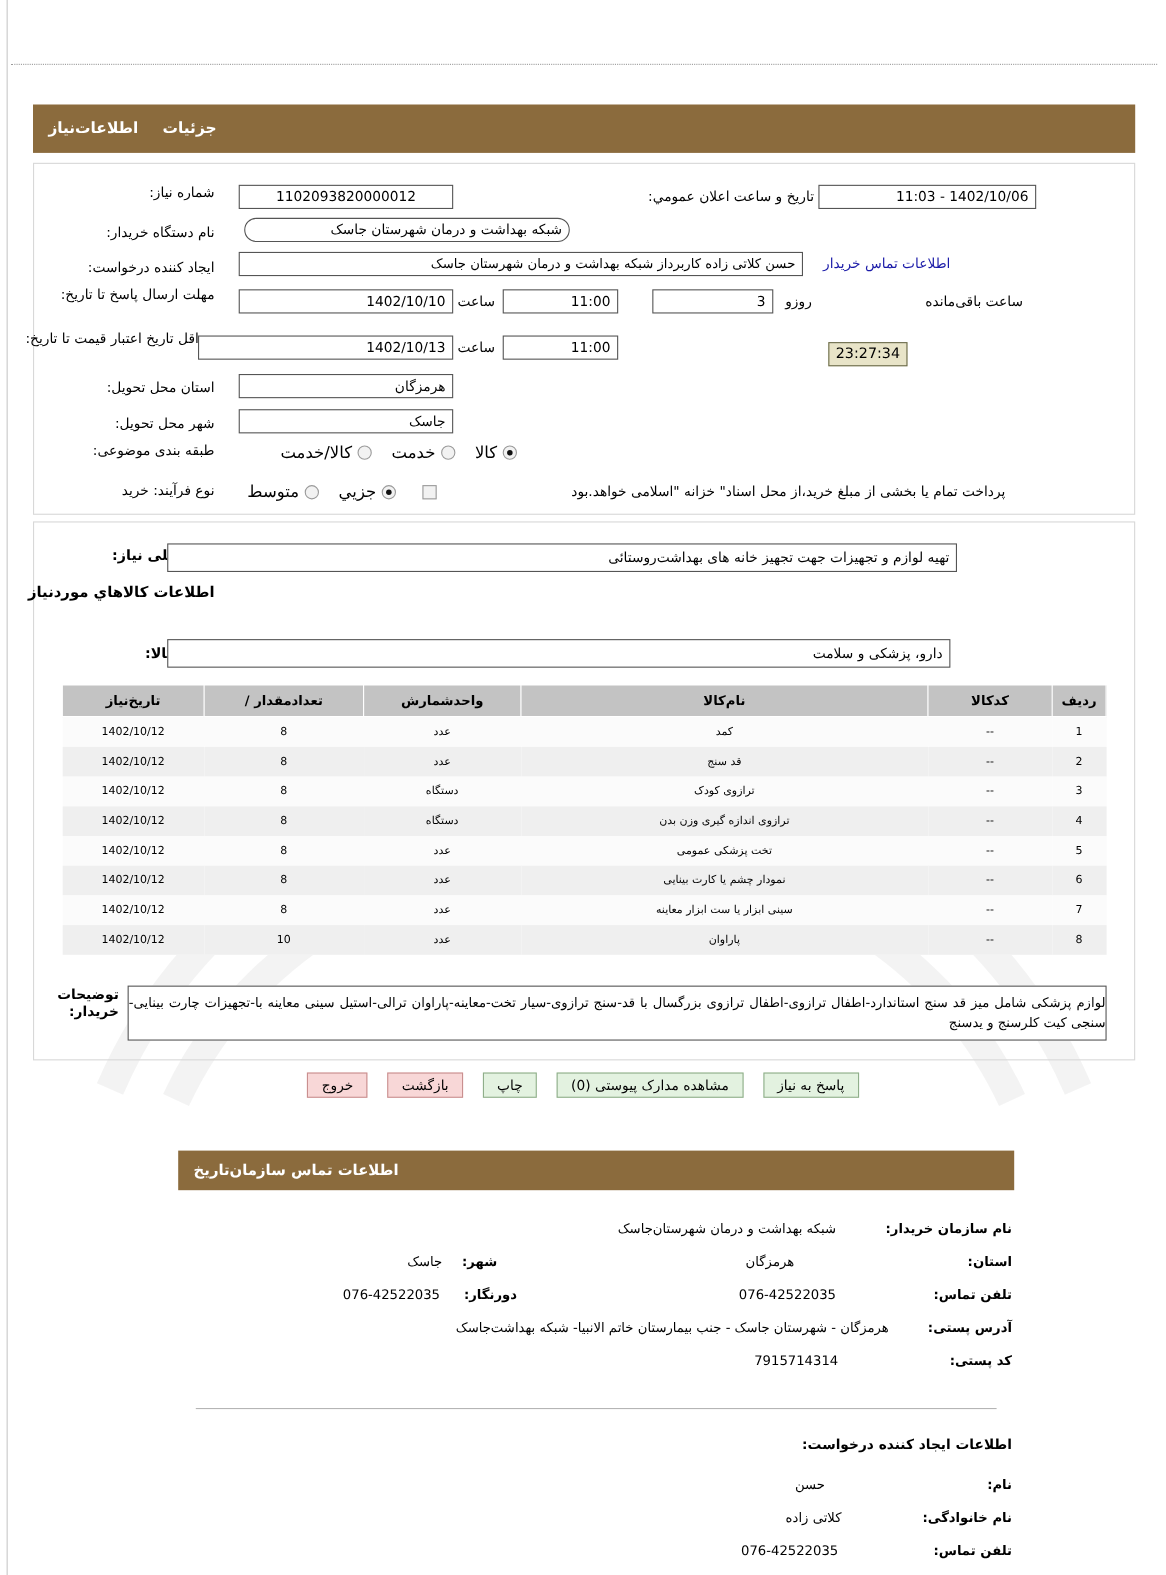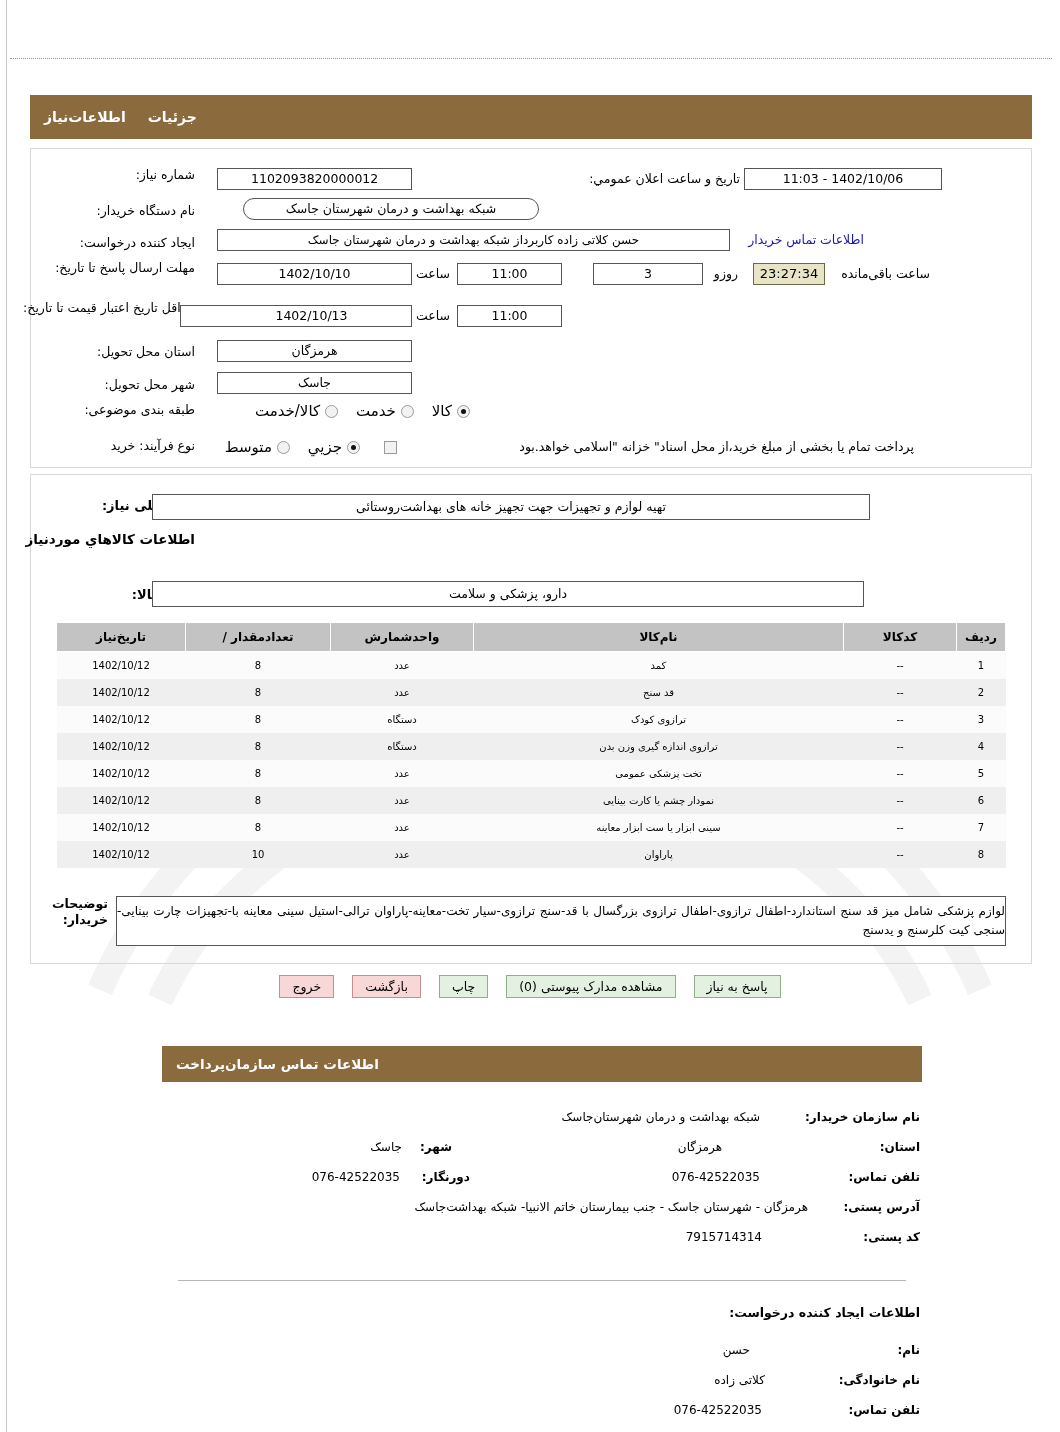--- a/index.html
+++ b/index.html
@@ -105,37 +105,37 @@
     color: #000;
   }
   .fbox {
     border: 1px solid #555;
     background: #fff;
     height: 22px;
     line-height: 20px;
     box-sizing: border-box;
     font-size: 12.5px;
     padding: 0 6px;
-    text-align: center;
     overflow: hidden;
     white-space: nowrap;
   }
   .fbox.left  { text-align: left; }
   .inline-lbl { line-height: 22px; font-size: 12.5px; }
 
   .timer-box {
     border: 1px solid #6b6b4a;
     background: #e8e4c8;
     height: 22px;
     line-height: 20px;
     box-sizing: border-box;
     width: 72px;
     text-align: center;
     font-size: 13px;
     color: #000;
+    margin-top: 48px;
   }
 
   .link {
     color: #1a1aa8;
     font-size: 12.5px;
     line-height: 22px;
     text-decoration: none;
     cursor: pointer;
   }
 
@@ -320,21 +320,21 @@
 
   <div class="frow" style="top:168px; right:865px;">
     <span class="flabel">شماره نیاز:</span>
   </div>
   <div class="fbox left" style="position:absolute; top:168px; right:648px; width:195px;padding-left:33px;">1102093820000012</div>
   <div style="position:absolute; top:168px; right:852px;"></div>
   <span class="inline-lbl" style="position:absolute; top:168px; right:320px;">تاریخ و ساعت اعلان عمومي:</span>
   <div class="fbox" style="position:absolute; top:168px; right:118px; width:198px;">1402/10/06 - 11:03</div>
 
   <span class="flabel" style="position:absolute; top:204px; right:865px;">نام دستگاه خریدار:</span>
-  <div class="fbox" style="position:absolute; top:198px; right:521px; width:296px;border-radius:11px;">شبکه بهداشت و درمان شهرستان جاسک</div>
+  <div class="fbox" style="position:absolute; top:198px; right:542px; width:296px;border-radius:11px;">شبکه بهداشت و درمان شهرستان جاسک</div>
 
   <span class="flabel" style="position:absolute; top:236px; right:865px;">ایجاد کننده درخواست:</span>
   <div class="fbox" style="position:absolute; top:229px; right:330px; width:513px; font-size:12px;">حسن کلاتی زاده کاربرداز شبکه بهداشت و درمان شهرستان جاسک</div>
   <a class="link" style="position:absolute; top:229px; right:196px;">اطلاعات تماس خریدار</a>
 
   <span class="flabel" style="position:absolute; top:260px; right:865px; line-height:16px;">مهلت ارسال پاسخ تا تاریخ:</span>
   <div class="fbox" style="position:absolute; top:263px; right:648px; width:195px;">1402/10/10</div>
   <span class="inline-lbl" style="position:absolute; top:263px; right:610px;">ساعت</span>
   <div class="fbox" style="position:absolute; top:263px; right:498px; width:105px;">11:00</div>
   <div class="fbox" style="position:absolute; top:263px; right:357px; width:110px;">3</div>
@@ -479,21 +479,21 @@
 
   <div id="btn-row">
       <div class="btn green">پاسخ به نیاز</div>
       <div class="btn green">مشاهده مدارک پیوستی (0)</div>
       <div class="btn green">چاپ</div>
       <div class="btn pink">بازگشت</div>
       <div class="btn pink">خروج</div>
     </div>
 
   <div class="bar bar-contact">
-    <span style="margin-right:auto;">اطلاعات تماس سازمان‌پرداخت</span>
+    <span style="margin-right:auto;">اطلاعات تماس سازمان‌تاریخ</span>
   </div>
 
   <span class="cinfo-label" style="top:1110px; right:140px;">نام سازمان خریدار:</span>
   <span class="cinfo-val" style="top:1110px; right:300px;">شبکه بهداشت و درمان شهرستان‌جاسک</span>
 
   <span class="cinfo-label" style="top:1140px; right:140px;">استان:</span>
   <span class="cinfo-val" style="top:1140px; right:338px;">هرمزگان</span>
   <span class="cinfo-label" style="top:1140px; right:608px;">شهر:</span>
   <span class="cinfo-val" style="top:1140px; right:658px;">جاسک</span>
 

